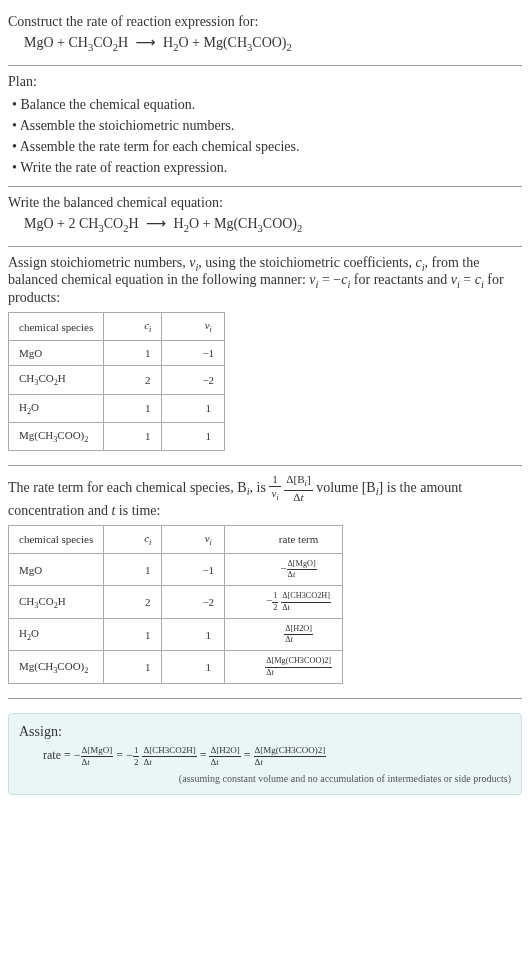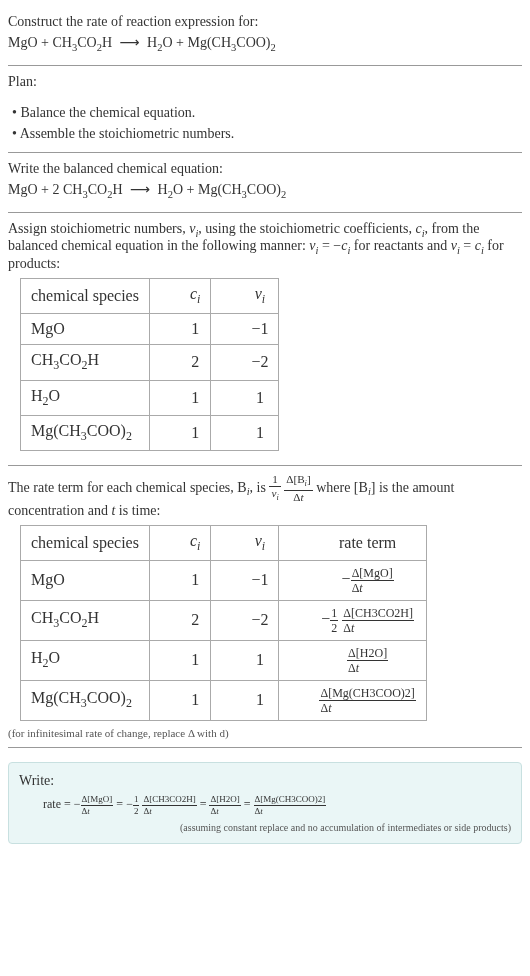--- a/index.html
+++ b/index.html
@@ -18,43 +18,43 @@
     .section {
       padding: 6px 0;
     }
     hr {
       border: none;
       border-top: 1px solid #999;
       margin: 2px 0;
     }
     .equation {
       font-family: Georgia, serif;
-      margin: 4px 0;
+      margin: 4px 16px;
     }
     .sub {
       font-size: 0.75em;
       vertical-align: sub;
     }
     .italic {
       font-style: italic;
     }
     .arrow {
       margin: 0 4px;
     }
     .bullet-list {
-      margin-top: 12px;
+      margin-top: 4px;
     }
     .bullet-item {
       margin-left: 4px;
       line-height: 1.5;
     }
     table {
       border-collapse: collapse;
-      margin: 6px 12px;
-      font-size: 16px;
+      margin: 6px 0;
+      font-size: 11px;
     }
     th, td {
       border: 1px solid #aaa;
       padding: 6px 10px;
       text-align: left;
     }
     th {
       font-weight: normal;
     }
     .center-col {
@@ -134,20 +134,22 @@
   </div>
 </div>
 
 <hr>
 
 <div class="section">
   <div>Plan:</div>
   <div class="bullet-list">
     <div class="bullet-item">• Balance the chemical equation.</div>
     <div class="bullet-item">• Assemble the stoichiometric numbers.</div>
+    <div class="bullet-item">• Assemble the rate term for each chemical species.</div>
+    <div class="bullet-item">• Write the rate of reaction expression.</div>
   </div>
 </div>
 
 <hr>
 
 <div class="section">
   <div>Write the balanced chemical equation:</div>
   <div class="equation">
     <span>MgO</span><span> + </span><span>2</span> <span>CH</span><span class="sub">3</span><span>CO</span><span class="sub">2</span><span>H</span>
     <span class="arrow">⟶</span>
@@ -196,21 +198,21 @@
 <div class="section">
   <span>The rate term for each chemical species, B</span><span class="sub italic">i</span><span>, is </span>
   <span class="frac">
     <span class="num">1</span>
     <span class="den"><span class="italic">ν</span><span class="sub italic">i</span></span>
   </span>
   <span class="frac">
     <span class="num"><span>Δ[B</span><span class="sub italic">i</span><span>]</span></span>
     <span class="den"><span>Δ</span><span class="italic">t</span></span>
   </span>
-  <span> where [B</span><span class="sub italic">i</span><span>] is the amount concentration and </span><span class="italic">t</span><span> is time:</span>
+  <span> volume [B</span><span class="sub italic">i</span><span>] is the amount concentration and </span><span class="italic">t</span><span> is time:</span>
 
   <table>
     <tbody>
         <tr>
       <th>chemical species</th>
       <th class="center-col"><span class="italic">c</span><span class="sub italic">i</span></th>
       <th class="center-col"><span class="italic">ν</span><span class="sub italic">i</span></th>
       <th class="center-col">rate term</th>
     </tr>
     <tr>
@@ -241,27 +243,26 @@
     <tr>
       <td><span>Mg(CH</span><span class="sub">3</span><span>COO)</span><span class="sub">2</span></td>
       <td class="center-col">1</td>
       <td class="center-col">1</td>
       <td class="center-col">
         <span class="delta-frac"><span class="num">Δ[Mg(CH3COO)2]</span><span class="den"><span>Δ</span><span class="italic">t</span></span></span>
       </td>
     </tr>
   </tbody>
     </table>
-  <div class="note">(for infinitesimal rate of change, replace Δ with d)</div>
 </div>
 
 <hr>
 
 <div class="section">
 
   <div class="answer-box">
-    <div class="answer-label">Write:</div>
+    <div class="answer-label">Assign:</div>
     <div class="answer-rate">
       <span>rate</span><span> = </span><span>−</span><span class="delta-frac"><span class="num">Δ[MgO]</span><span class="den"><span>Δ</span><span class="italic">t</span></span></span><span> = </span><span>−</span><span class="delta-frac small-frac"><span class="num">1</span><span class="den">2</span></span> <span class="delta-frac"><span class="num">Δ[CH3CO2H]</span><span class="den"><span>Δ</span><span class="italic">t</span></span></span><span> = </span><span class="delta-frac"><span class="num">Δ[H2O]</span><span class="den"><span>Δ</span><span class="italic">t</span></span></span><span> = </span><span class="delta-frac"><span class="num">Δ[Mg(CH3COO)2]</span><span class="den"><span>Δ</span><span class="italic">t</span></span></span>
     </div>
-    <div class="answer-note">(assuming constant replace and no accumulation of intermediates or side products)</div>
+    <div class="answer-note">(assuming constant volume and no accumulation of intermediates or side products)</div>
   </div>
 </div>
 
 </body></html>

